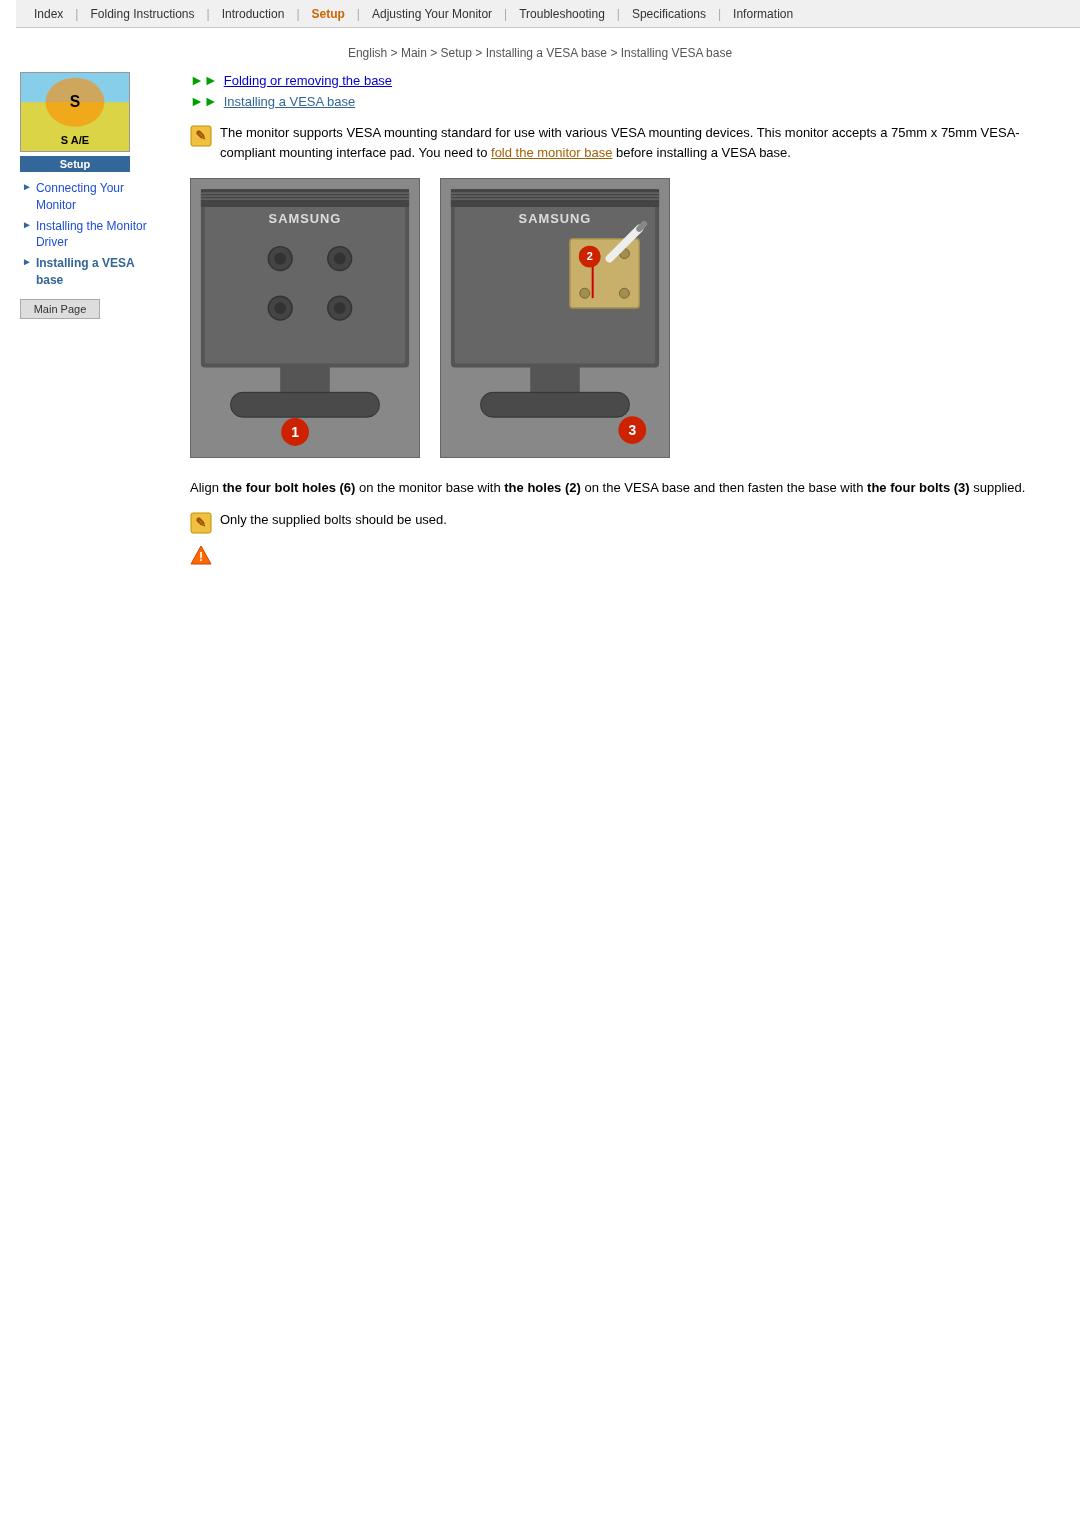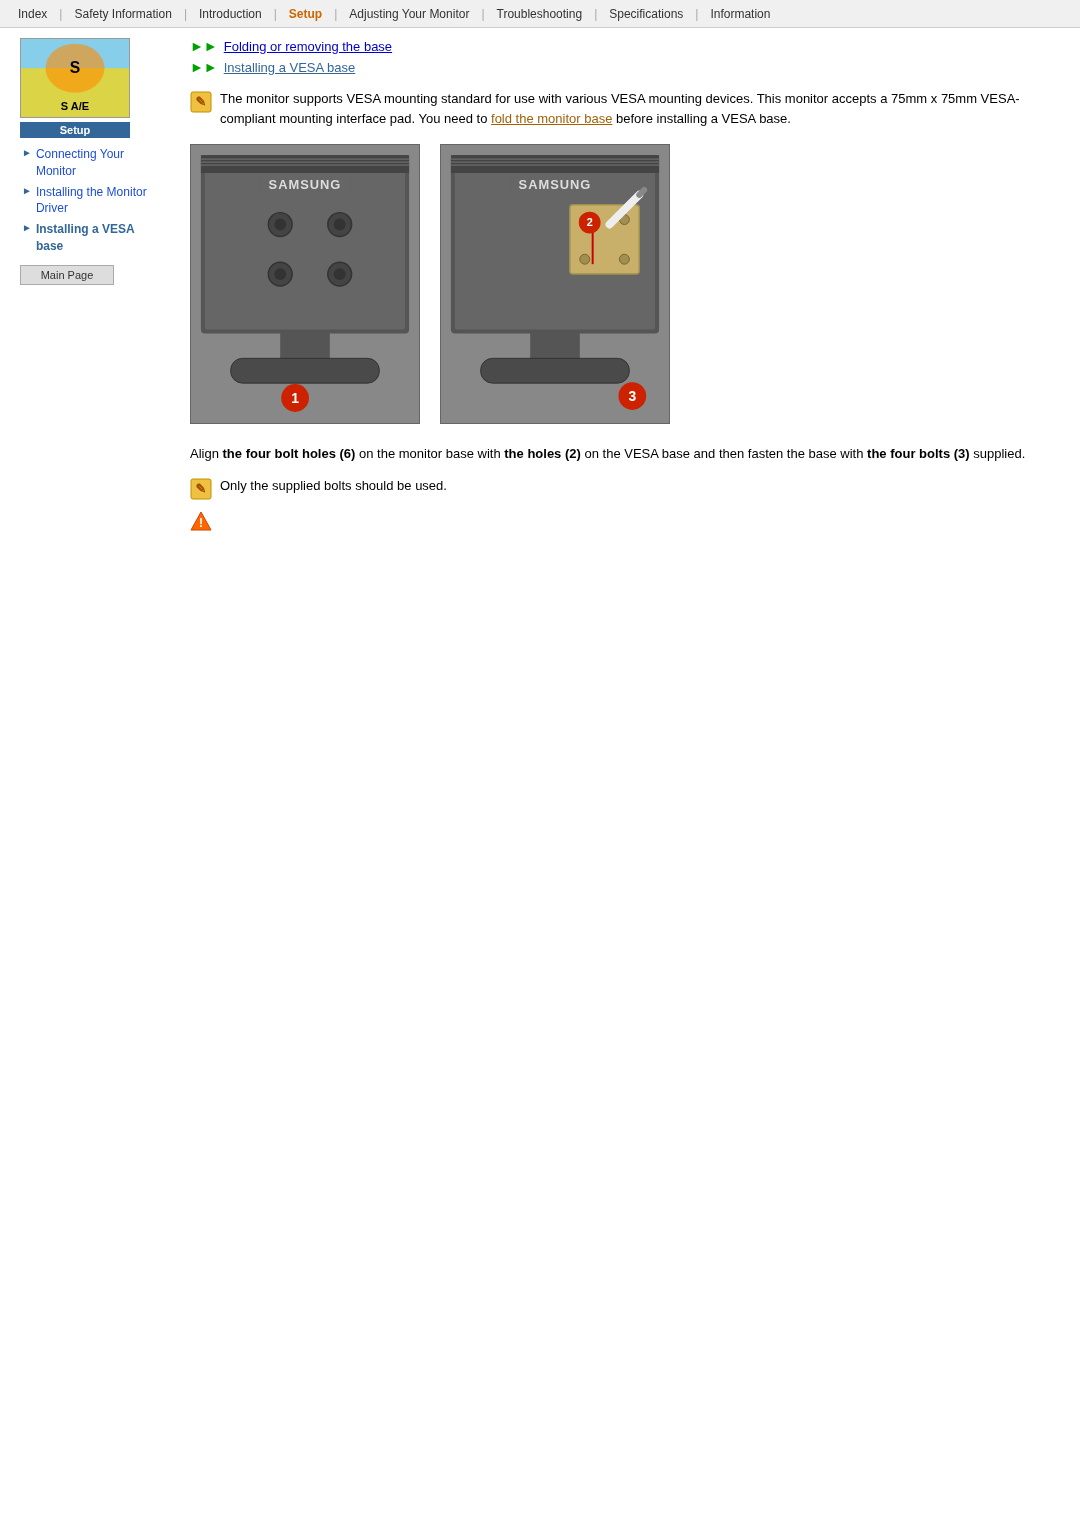--- a/index.html
+++ b/index.html
@@ -14,20 +14,21 @@
 
     
     .navbar {
       background: #f0f0f0;
       border-bottom: 1px solid #ccc;
       display: flex;
       align-items: center;
       padding: 0 8px;
       height: 28px;
       font-size: 12px;
+      margin-left: 16px;
     }
     .navbar .nav-item {
       padding: 0 10px;
       color: #333;
       cursor: pointer;
       white-space: nowrap;
     }
     .navbar .nav-item.active {
       color: #cc6600;
       font-weight: bold;
@@ -126,21 +127,21 @@
       font-weight: bold;
     }
     .main-page-btn {
       background: #ddd;
       border: 1px solid #aaa;
       color: #333;
       font-size: 11px;
       padding: 3px 10px;
       cursor: pointer;
       display: inline-block;
-      width: 94px;
+      width: 80px;
       text-align: center;
     }
 
     
     .main-content {
       flex: 1;
       padding-left: 20px;
     }
 
     
@@ -237,37 +238,38 @@
       height: 22px;
       flex-shrink: 0;
     }
   </style>
 </head>
 <body>
 
 <div class="navbar">
   <span class="nav-item">Index</span>
   <span class="nav-separator">|</span>
-  <span class="nav-item">Safety Information</span>
+  <span class="nav-item">Folding Instructions</span>
   <span class="nav-separator">|</span>
   <span class="nav-item">Introduction</span>
   <span class="nav-separator">|</span>
   <span class="nav-item active">Setup</span>
   <span class="nav-separator">|</span>
   <span class="nav-item">Adjusting Your Monitor</span>
   <span class="nav-separator">|</span>
   <span class="nav-item">Troubleshooting</span>
   <span class="nav-separator">|</span>
   <span class="nav-item">Specifications</span>
   <span class="nav-separator">|</span>
   <span class="nav-item">Information</span>
 </div>
 
 <div class="page-container">
 
+  <div class="breadcrumb">English &gt; Main &gt; Setup &gt; Installing a VESA base &gt; Installing VESA base</div>
 
   <div class="content-wrapper">
 
     <div class="sidebar">
       
       <div class="sidebar-logo">
         <svg width="110" height="80" viewBox="0 0 110 80">
           <rect width="110" height="80" fill="#87ceeb"></rect>
           <rect x="0" y="30" width="110" height="50" fill="#ffd700" opacity="0.7"></rect>
           <ellipse cx="55" cy="30" rx="30" ry="25" fill="#ff8c00" opacity="0.6"></ellipse>

